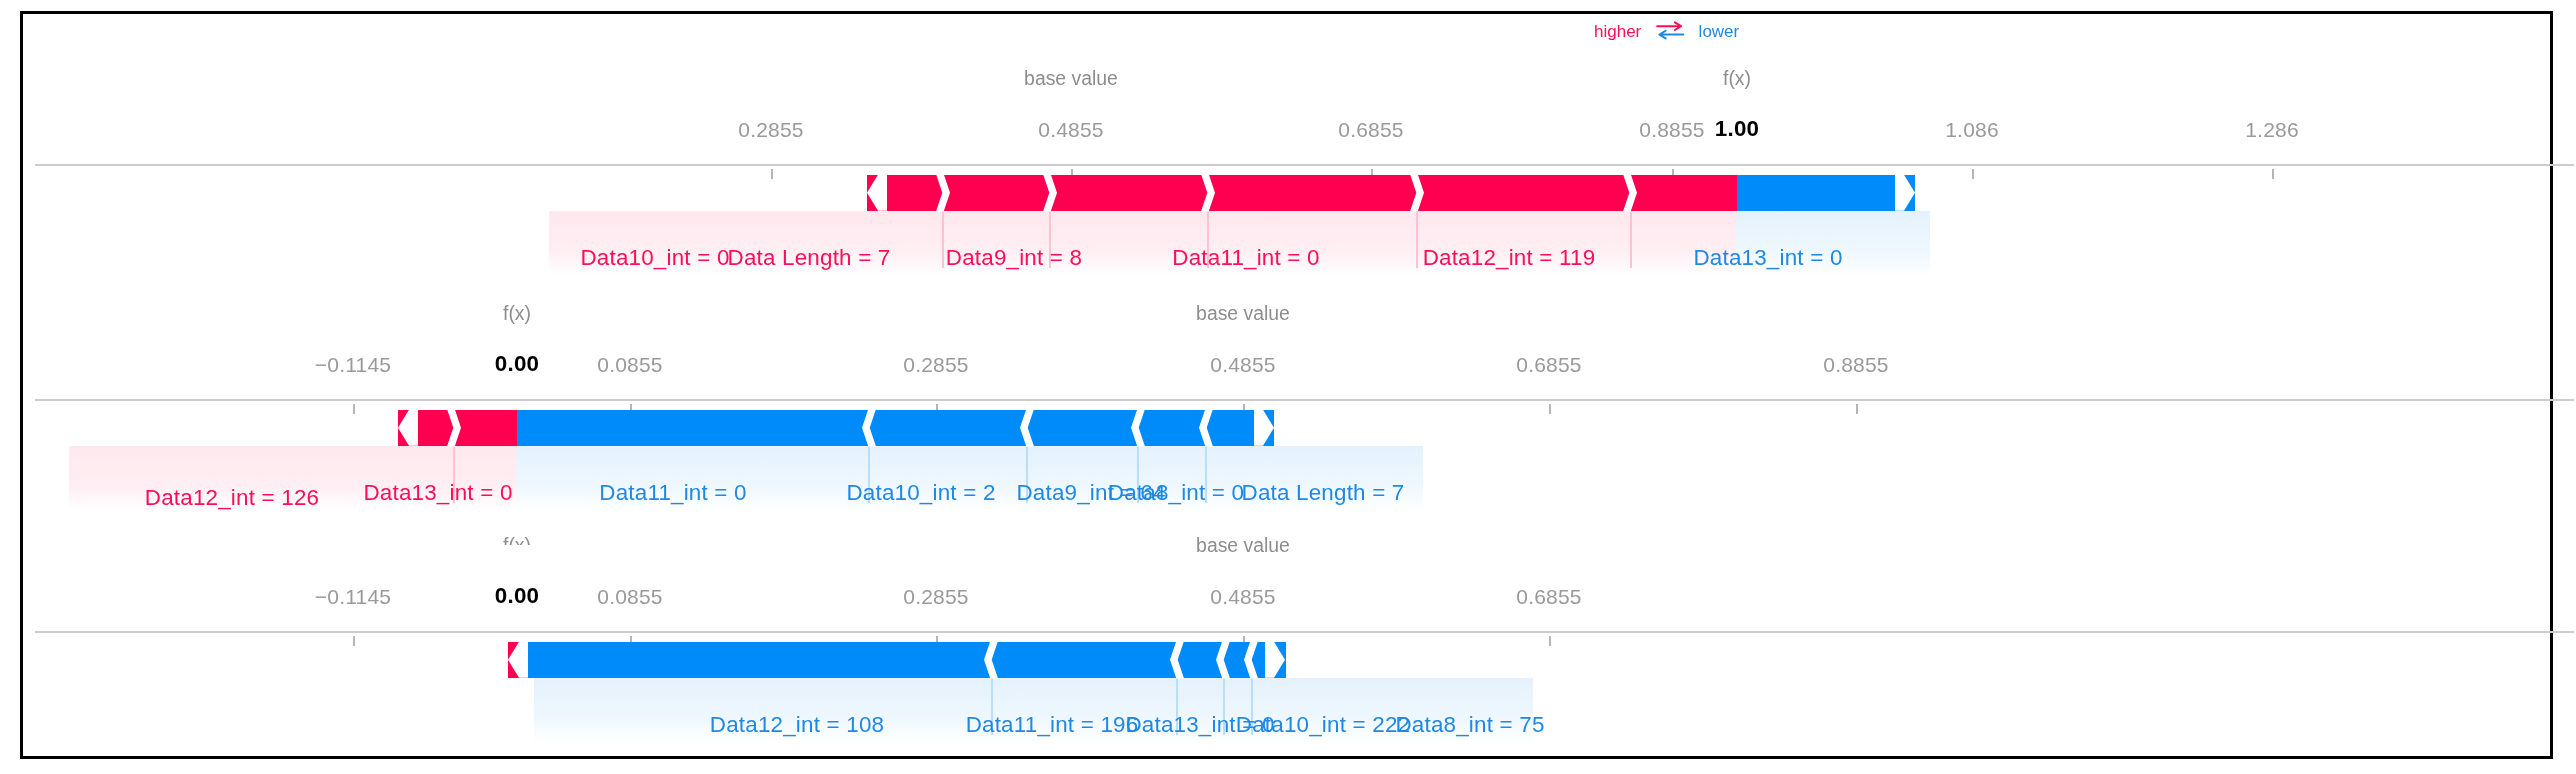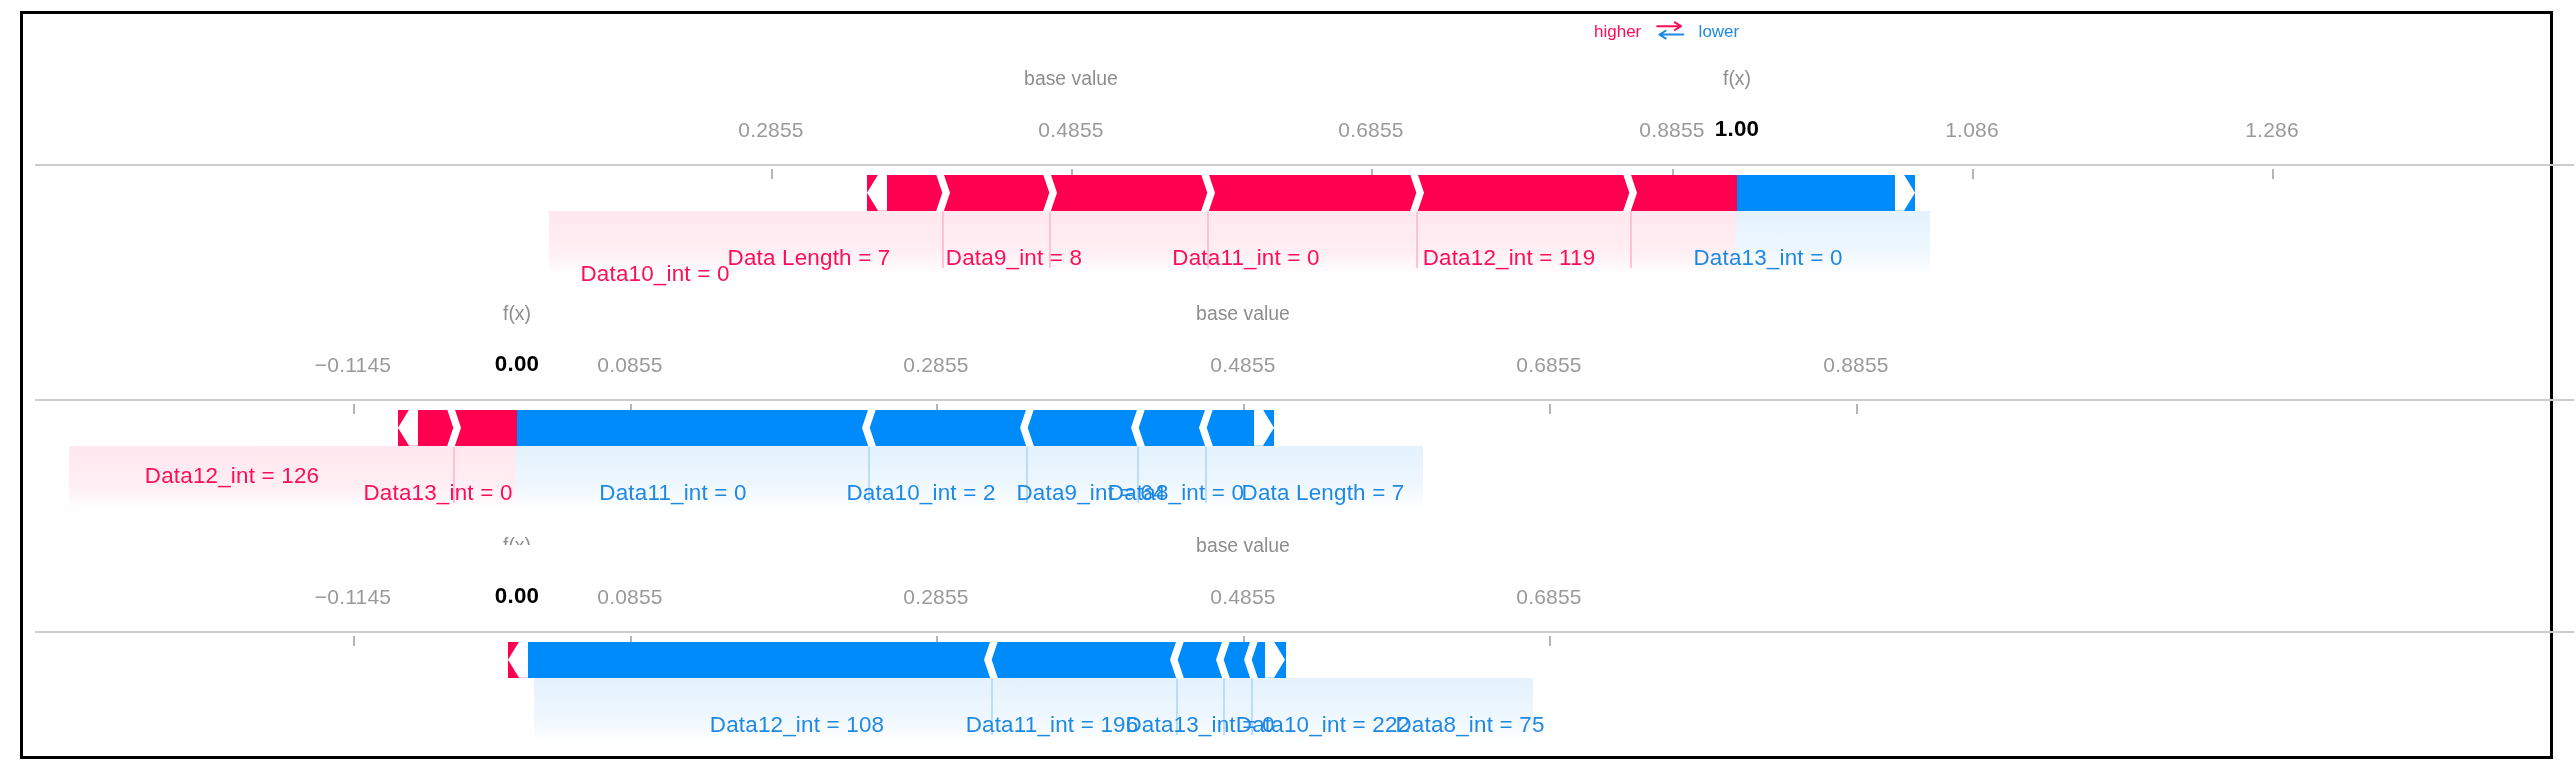--- a/index.html
+++ b/index.html
@@ -141,21 +141,21 @@
         <div class="tick-mark" style="left: 2249px; top: 141px;"></div>
         <div class="tray" style="top: 183px; left: 526px; width: 1381px;">
           <div class="tray-fill red" style="left: 0px; width: 1187px;"></div>
           <div class="tray-fill blue" style="left: 1187px; width: 194px;"></div>
           <div class="tray-sep red" style="left: 393px;"></div>
           <div class="tray-sep red" style="left: 500px;"></div>
           <div class="tray-sep red" style="left: 658px;"></div>
           <div class="tray-sep red" style="left: 867px;"></div>
           <div class="tray-sep red" style="left: 1081px;"></div>
         </div>
-        <div class="feat-label red" style="left: 632px; top: 233px;">Data10_int = 0</div>
+        <div class="feat-label red" style="left: 632px; top: 217px;">Data10_int = 0</div>
         <div class="feat-label red" style="left: 786px; top: 217px;">Data Length = 7</div>
         <div class="feat-label red" style="left: 991px; top: 217px;">Data9_int = 8</div>
         <div class="feat-label red" style="left: 1223px; top: 217px;">Data11_int = 0</div>
         <div class="feat-label red" style="left: 1486px; top: 217px;">Data12_int = 119</div>
         <div class="feat-label blue" style="left: 1745px; top: 217px;">Data13_int = 0</div>
         <div class="band" style="top: 147px; left: 844px; width: 1048px;">
           <div class="seg red" style="left: 0px; width: 870px;"></div>
           <div class="seg blue" style="left: 870px; width: 178px;"></div>
           <div class="cap-left" style="left: 0px; background: rgb(255, 255, 255);"></div>
           <div class="cap-right" style="right: 0px; background: rgb(255, 255, 255);"></div>
@@ -190,21 +190,21 @@
         <div class="tick-mark" style="left: 1833px; top: 141px;"></div>
         <div class="tray" style="top: 183px; left: 46px; width: 1355px;">
           <div class="tray-fill red" style="left: 0px; width: 447px;"></div>
           <div class="tray-fill blue" style="left: 447px; width: 907px;"></div>
           <div class="tray-sep red" style="left: 384px;"></div>
           <div class="tray-sep blue" style="left: 799px;"></div>
           <div class="tray-sep blue" style="left: 957px;"></div>
           <div class="tray-sep blue" style="left: 1068px;"></div>
           <div class="tray-sep blue" style="left: 1136px;"></div>
         </div>
-        <div class="feat-label red" style="left: 209px; top: 200px;">Data12_int = 126</div>
+        <div class="feat-label red" style="left: 209px; top: 222px;">Data12_int = 126</div>
         <div class="feat-label red" style="left: 415px; top: 217px;">Data13_int = 0</div>
         <div class="feat-label blue" style="left: 650px; top: 217px;">Data11_int = 0</div>
         <div class="feat-label blue" style="left: 898px; top: 217px;">Data10_int = 2</div>
         <div class="feat-label blue" style="left: 1068px; top: 217px;">Data9_int = 64</div>
         <div class="feat-label blue" style="left: 1153px; top: 217px;">Data8_int = 0</div>
         <div class="feat-label blue" style="left: 1300px; top: 217px;">Data Length = 7</div>
         <div class="band" style="top: 147px; left: 375px; width: 876px;">
           <div class="seg red" style="left: 0px; width: 119px;"></div>
           <div class="seg blue" style="left: 119px; width: 757px;"></div>
           <div class="cap-left" style="left: 0px; background: rgb(255, 255, 255);"></div>

